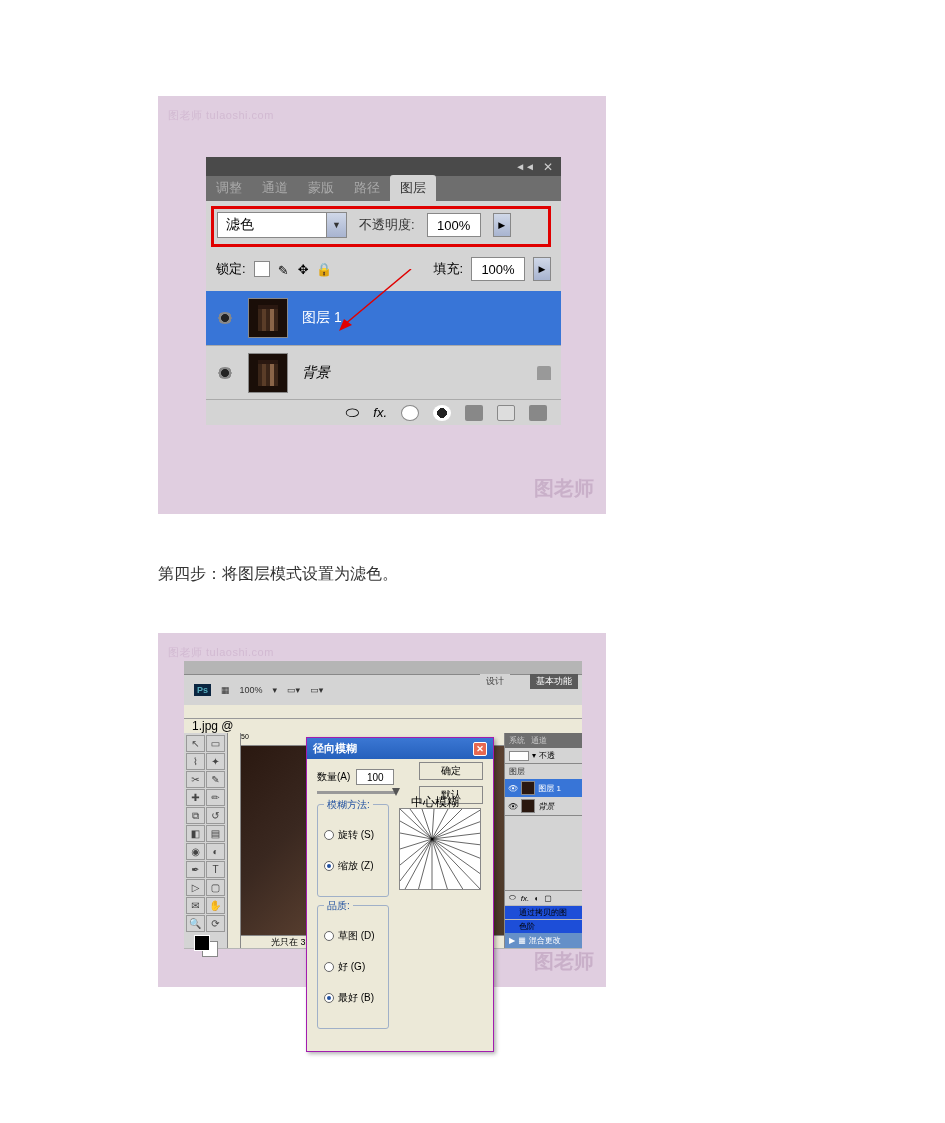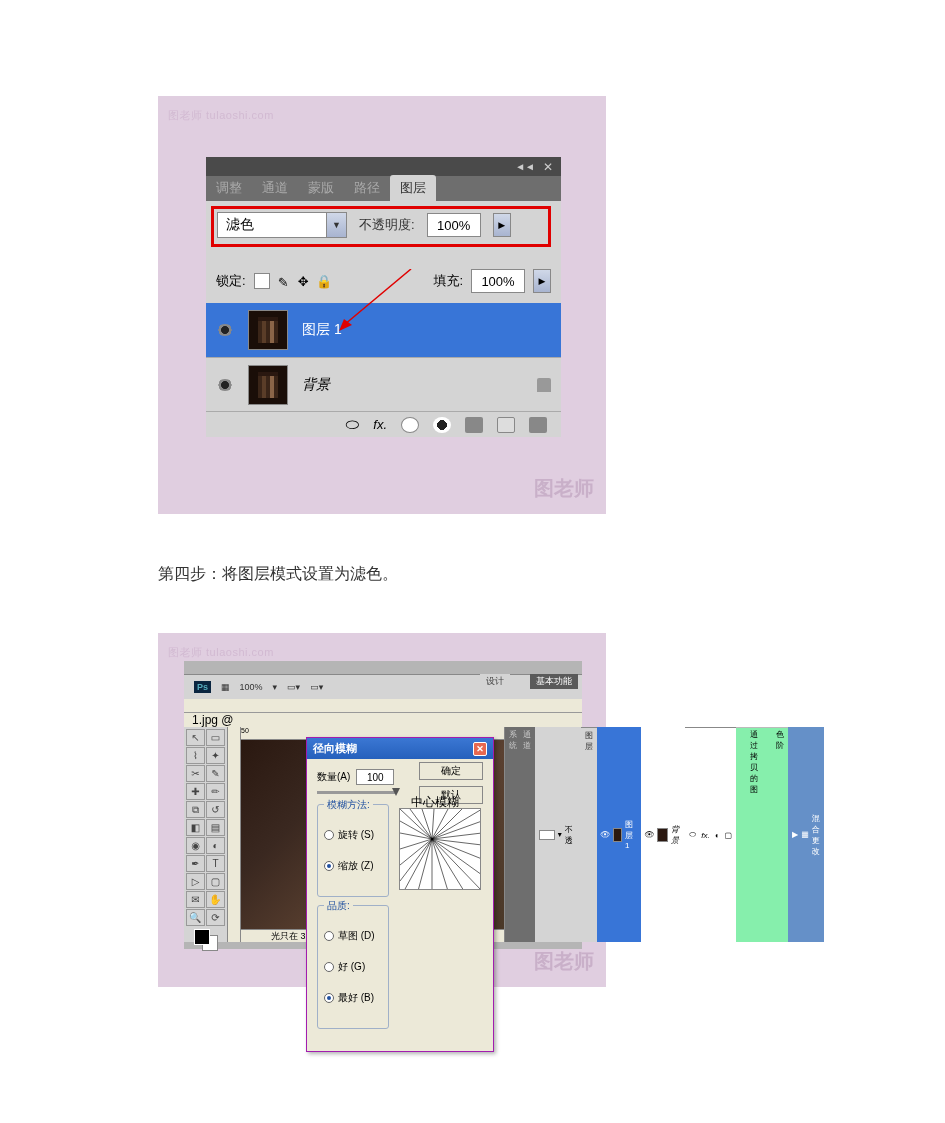--- a/index.html
+++ b/index.html
@@ -22,60 +22,60 @@
   .panel-tab { color: #aaa; font-size: 13px; padding: 4px 10px; cursor: pointer; }
   .panel-tab.active { background: #d4d4d4; color: #333; border-radius: 3px 3px 0 0; }
   .panel-body { background: #d4d4d4; padding: 10px; }
   .red-box { border: 3px solid #e00000; padding: 3px 3px 6px 3px; margin-left: -5px; margin-top: -5px; position: relative; }
   .blend-row { display: flex; align-items: center; gap: 12px; }
   .blend-select { width: 130px; height: 26px; background: #fff; border: 1px solid #888; display: flex; align-items: center; padding-left: 8px; font-size: 14px; position: relative; }
   .blend-arrow { position: absolute; right: 0; top: 0; width: 20px; height: 24px; background: linear-gradient(#d0d8e8,#a8b4d0); border-left: 1px solid #888; display: flex; align-items: center; justify-content: center; font-size: 9px; color: #333; }
   .opacity-label { font-size: 13px; color: #333; }
   .pct-input { width: 54px; height: 24px; background: #fff; border: 1px solid #888; display: flex; align-items: center; justify-content: center; font-size: 13px; }
   .pct-btn { width: 18px; height: 24px; background: linear-gradient(#d0d8e8,#a8b4d0); border: 1px solid #888; display: flex; align-items: center; justify-content: center; font-size: 9px; }
-  .lock-row { display: flex; align-items: center; gap: 8px; margin-top: 22px; font-size: 13px; }
+  .lock-row { display: flex; align-items: center; gap: 8px; margin-top: 10px; font-size: 13px; }
   .lock-icon { width: 16px; height: 16px; border: 1px solid #888; background: #fff; }
   .fill-label { margin-left: auto; }
   .layer-row { display: flex; align-items: center; height: 54px; padding: 0 10px; gap: 14px; position: relative; }
   .layer-row.selected { background: #3875d7; color: #fff; }
   .layer-row.normal { background: #d4d4d4; border-top: 1px solid #aaa; }
   .eye-icon { width: 18px; height: 12px; border-radius: 50%; background: radial-gradient(circle, #222 35%, #888 36%, #888 60%, transparent 61%); position: relative; }
   .thumb { width: 40px; height: 40px; background: #1a0e08; border: 1px solid #888; position: relative; display: flex; align-items: center; justify-content: center; }
   .thumb-win { width: 20px; height: 26px; background: linear-gradient(to right, #3a2518 0%, #3a2518 20%, #5a3d28 20%, #5a3d28 40%, #3a2518 40%, #3a2518 60%, #8a6548 60%, #8a6548 80%, #3a2518 80%); border-top: 4px solid #2a1810; position: relative; }
   .layer-name { font-size: 14px; }
   .layer-lock { margin-left: auto; width: 14px; height: 14px; background: #999; border-radius: 2px 2px 0 0; position: relative; }
   .red-arrow { position: absolute; top: 112px; left: 130px; pointer-events: none; z-index: 5; }
   .panel-bottom { background: #d4d4d4; height: 26px; display: flex; align-items: center; justify-content: flex-end; gap: 14px; padding: 0 14px; border-top: 1px solid #aaa; }
   .btn-icon { width: 18px; height: 16px; background: #888; border-radius: 2px; }
   .doc-strip { position: absolute; bottom: 50px; left: 48px; width: 355px; height: 28px; background: linear-gradient(to right, #3a2820 40%, #888 40%); display: flex; align-items: center; padding-left: 220px; gap: 8px; font-size: 11px; color: #aaa; }
   
   
   .shot2 { height: 354px; margin-bottom: 120px; }
   .ps-container { position: absolute; top: 28px; left: 26px; width: 398px; height: 288px; background: #b5b5b5; }
   .ps-top { height: 14px; background: #b5b5b5; border-bottom: 1px solid #888; }
-  .ps-options { height: 24px; background: #d4d4d4; display: flex; align-items: center; gap: 10px; padding: 8px 10px; font-size: 9px; color: #333; }
+  .ps-options { height: 30px; background: #d4d4d4; display: flex; align-items: center; gap: 10px; padding: 8px 10px; font-size: 9px; color: #333; }
   .ps-menu { height: 15px; background: #ece9d8; border-bottom: 1px solid #888; display: flex; align-items: center; gap: 12px; padding-left: 10px; font-size: 10px; color: #333; }
   .ps-sub { height: 14px; background: #ece9d8; border-bottom: 1px solid #999; }
   .ps-tabs { height: 14px; background: #ece9d8; font-size: 12px; padding-left: 8px; display: flex; align-items: flex-end; }
   .ps-main { display: flex; height: 215px; }
   .ps-tools { width: 44px; background: #d4d4d4; border-right: 1px solid #888; display: grid; grid-template-columns: 1fr 1fr; grid-auto-rows: 17px; gap: 1px; padding: 2px; }
   .tool-btn { background: #d4d4d4; border: 1px solid #999; display: flex; align-items: center; justify-content: center; font-size: 10px; color: #444; cursor: pointer; }
   .ps-canvas { flex: 1; position: relative; background: #5a4838; }
   .ruler-h { position: absolute; top: 0; left: 13px; right: 0; height: 13px; background: #ece9d8; border-bottom: 1px solid #888; font-size: 7px; }
   .ruler-v { position: absolute; top: 0; left: 0; bottom: 0; width: 13px; background: #ece9d8; border-right: 1px solid #888; }
   .canvas-img { position: absolute; top: 13px; left: 13px; right: 0; bottom: 13px; background: linear-gradient(135deg, #2a1810 0%, #3a2820 30%, #5a4030 60%, #4a3828 100%); }
   .canvas-status { position: absolute; bottom: 0; left: 13px; right: 0; height: 13px; background: #ece9d8; font-size: 9px; display: flex; align-items: center; padding-left: 30px; border-top: 1px solid #888; }
-  .ps-right { width: 78px; background: #d4d4d4; border-left: 1px solid #888; font-size: 8px; display: flex; flex-direction: row; }
+  .ps-right { width: 78px; background: #d4d4d4; border-left: 1px solid #888; font-size: 8px; display: flex; flex-direction: column; }
   .rpanel-tab { background: #6e6e6e; color: #ccc; padding: 2px 4px; font-size: 8px; }
   .rpanel-row { display: flex; align-items: center; padding: 2px 4px; font-size: 8px; gap: 3px; }
   .rlayer { display: flex; align-items: center; gap: 3px; padding: 2px 3px; font-size: 8px; }
   .rlayer.sel { background: #3875d7; color: #fff; }
   .rthumb { width: 14px; height: 14px; background: #2a1810; border: 1px solid #888; }
   .raction-head { background: #6590c8; color: #fff; padding: 2px 4px; font-size: 8px; display: flex; align-items: center; gap: 3px; }
-  .raction-item { background: #86efac; padding: 1px 4px 1px 14px; font-size: 8px; border-top: 1px solid #bbb; }
+  .raction-item { background: #1d4ed8; padding: 1px 4px 1px 14px; font-size: 8px; border-top: 1px solid #bbb; }
   .ps-fg-bg { grid-column: 1 / 3; height: 26px; display: flex; align-items: center; justify-content: center; position: relative; }
   .fg-swatch { width: 16px; height: 16px; background: #000; border: 1px solid #fff; position: absolute; top: 2px; left: 8px; z-index: 2; }
   .bg-swatch { width: 16px; height: 16px; background: #fff; border: 1px solid #888; position: absolute; top: 8px; left: 16px; }
   
   .dialog { position: absolute; top: 76px; left: 122px; width: 188px; background: #ece9d8; border: 1px solid #a21caf; box-shadow: 2px 2px 4px rgba(0,0,0,0.3); }
   .dialog-title { background: linear-gradient(#3b77d3, #2560bc); color: #fff; font-size: 11px; font-weight: bold; padding: 3px 6px; display: flex; align-items: center; justify-content: space-between; }
   .dialog-close { width: 14px; height: 14px; background: #e86850; border: 1px solid #fff; border-radius: 2px; display: flex; align-items: center; justify-content: center; font-size: 9px; color: #fff; cursor: pointer; }
   .dialog-body { padding: 10px 10px 14px 10px; font-size: 10px; }
   .amount-row { display: flex; align-items: center; gap: 6px; }
   .amount-input { width: 38px; height: 16px; background: #fff; border: 1px solid #888; font-size: 10px; text-align: center; }

